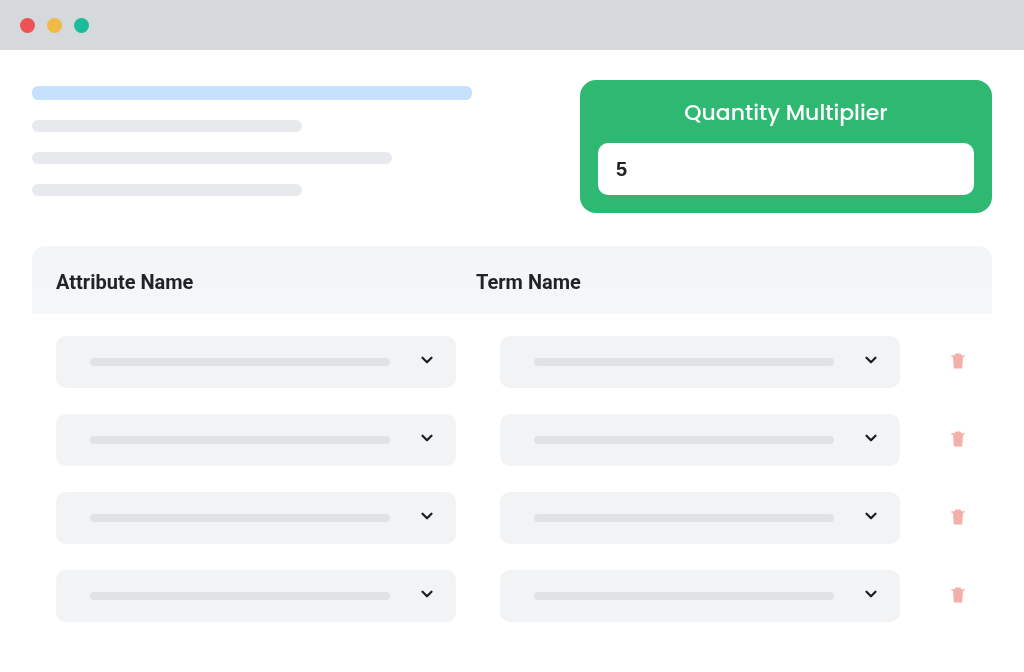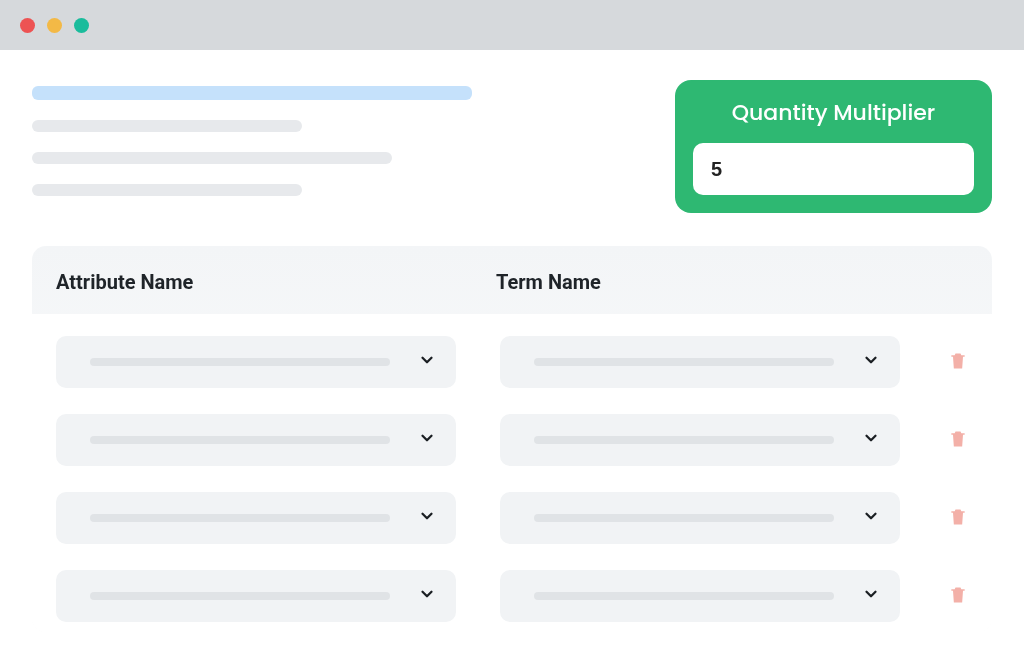--- a/index.html
+++ b/index.html
@@ -32,21 +32,21 @@
   .sk { background: #e7e9ec; border-radius: 6px; height: 12px; }
   .sk.blue { background: #c5e1fb; height: 14px; }
   .sk.w440 { width: 440px; }
   .sk.w270 { width: 270px; }
   .sk.w360 { width: 360px; }
 
   .qty-card {
     position: absolute;
     top: 30px;
     right: 32px;
-    width: 317px;
+    width: 412px;
     background: #2eb872;
     border-radius: 16px;
     padding: 16px 18px 18px 18px;
   }
   .qty-label {
     color: #fff;
     text-align: center;
     font-size: 22px;
     font-weight: 500;
     margin-bottom: 14px;
@@ -66,21 +66,21 @@
 
   .table-card {
     margin-top: 50px;
     background: linear-gradient(#f3f5f7, #fdfdfd);
     border-radius: 14px;
     padding: 0;
   }
   .thead {
     display: flex;
     padding: 24px 24px 20px 24px;
-    gap: 40px;
+    gap: 20px;
   }
   .th {
     font-size: 20px;
     font-weight: 700;
     color: #1f2429;
     flex: 0 0 400px;
   }
   .th:nth-child(2) { flex: 0 0 400px; }
 
   .tbody {

